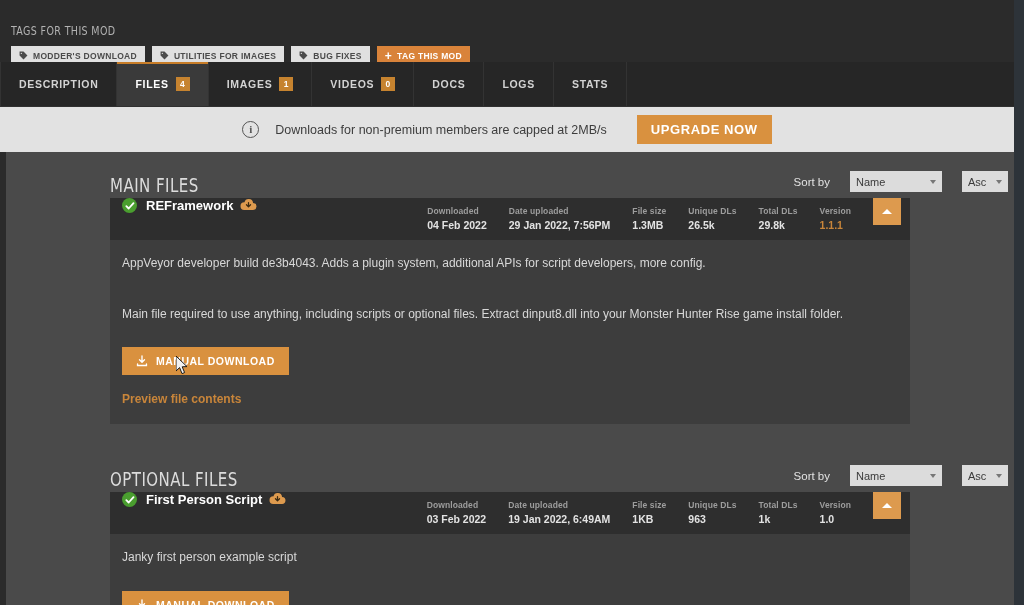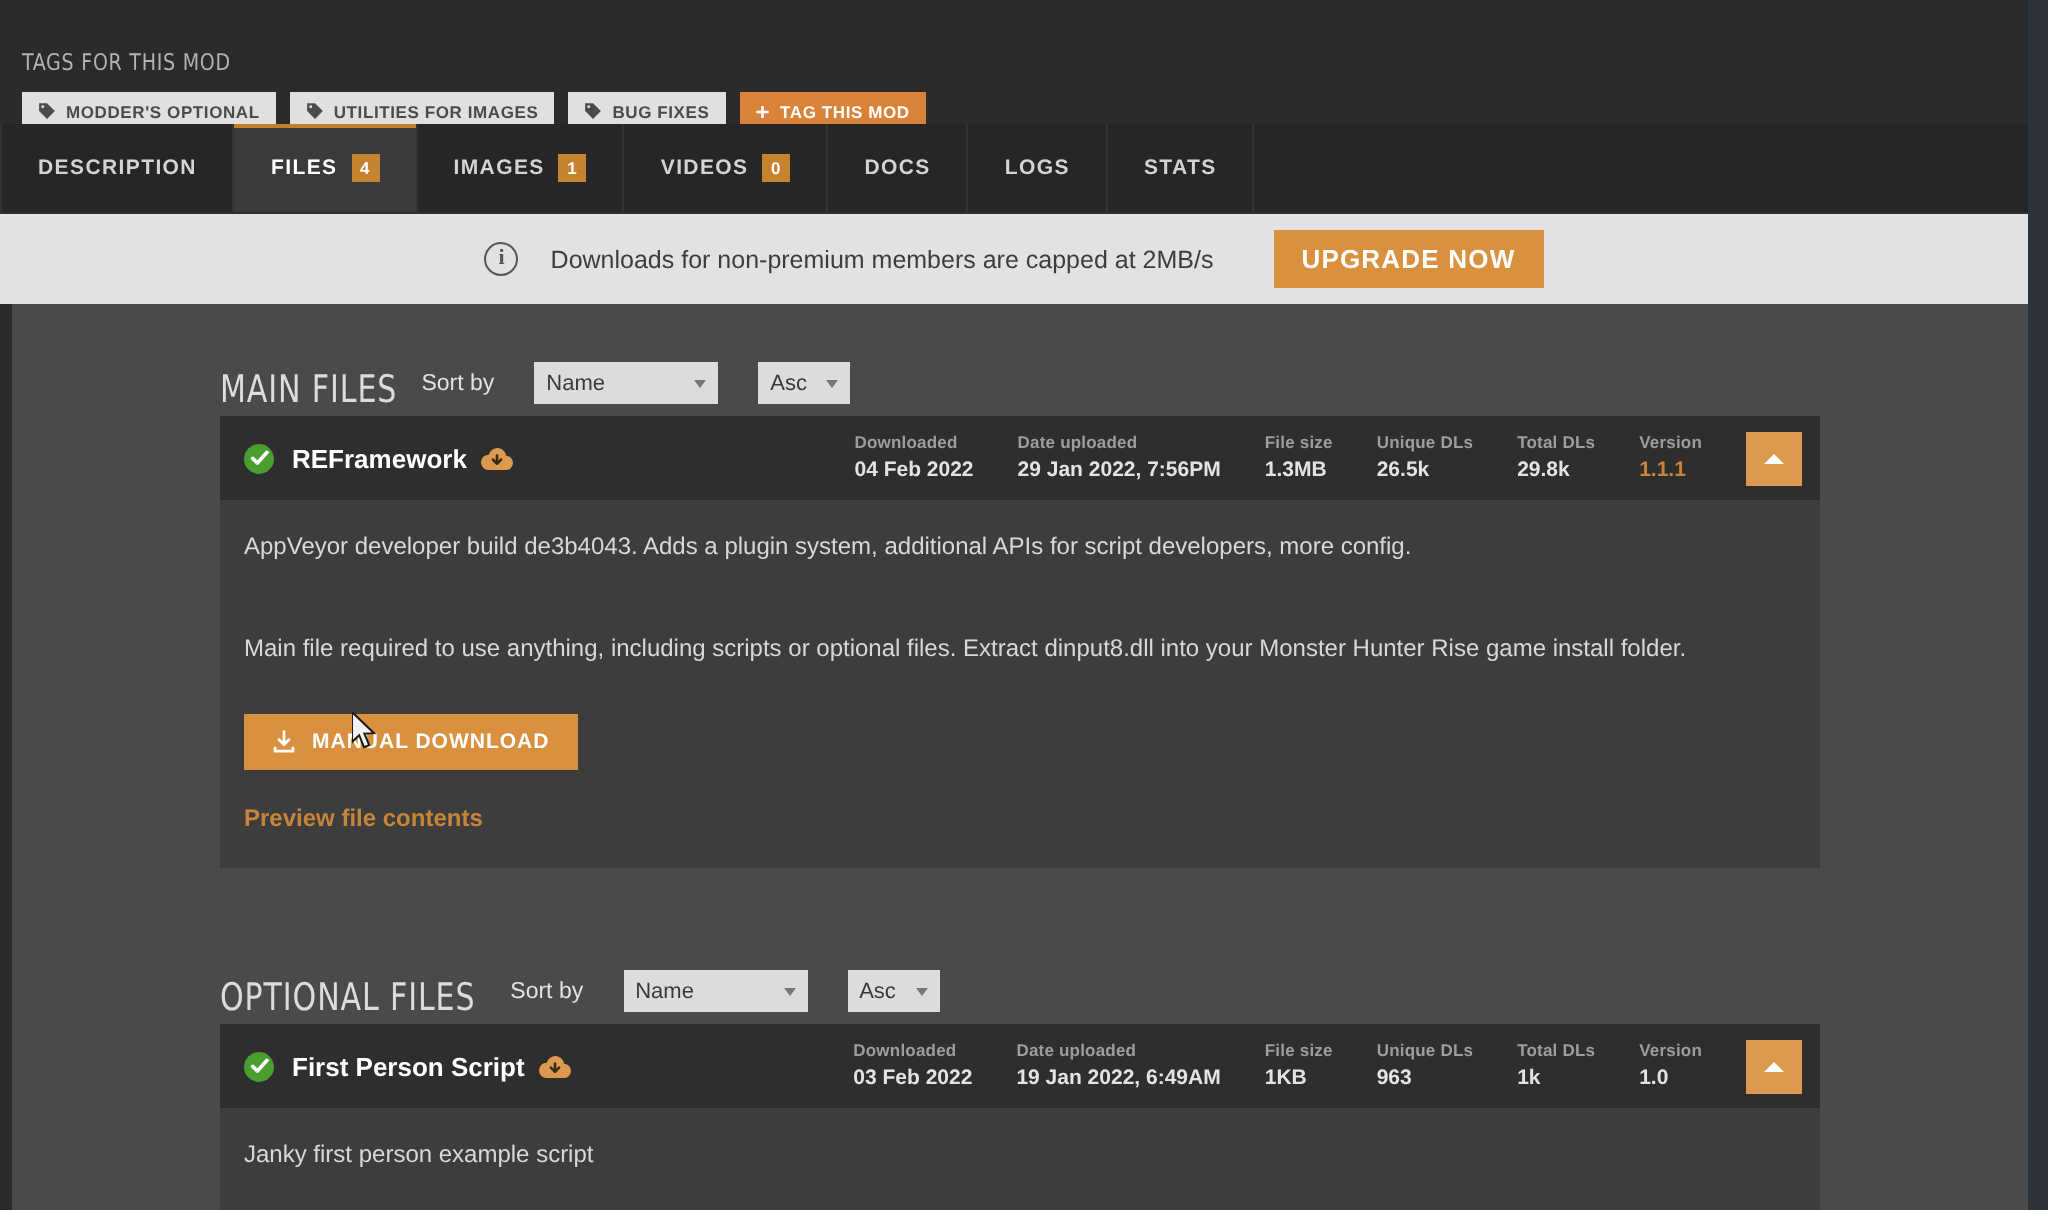--- a/index.html
+++ b/index.html
@@ -132,23 +132,23 @@
   
   .content {
     position: absolute; left: 0; top: 152px;
     width: 1014px; height: 453px;
     background: #4a4a4a;
     border-left: 6px solid #2b2b2b;
     overflow: hidden;
   }
   .section { padding: 0; }
   .section-head {
-    display: flex; align-items: flex-end; justify-content: flex-start;
+    display: flex; align-items: flex-end; justify-content: space-between;
     padding: 0 6px 0 104px;
-    height: 56px;
+    height: 46px;
   }
   .section-title {
     font-family: "DejaVu Sans Condensed", "Liberation Sans", sans-serif;
     font-size: 19px;
     letter-spacing: .5px;
     color: #dcdcdc;
     text-transform: uppercase;
     font-weight: 400;
     transform: scaleX(.88);
     transform-origin: left bottom;
@@ -175,21 +175,21 @@
     margin-left: 6px;
   }
 
   
   .card {
     margin-left: 104px;
     width: 800px;
     background: #3d3d3d;
   }
   .card-head {
-    display: flex; align-items: center;
+    display: flex; 
     background: #2e2e2e;
     height: 42px;
     padding-left: 12px;
     position: relative;
   }
   .check-icon {
     width: 15px; height: 15px;
     border-radius: 50%;
     background: #4a9e2f;
     display: flex; align-items: center; justify-content: center;
@@ -278,21 +278,21 @@
 <div class="page">
 
   <div class="tags-block">
     <div class="tags-title">TAGS FOR THIS MOD</div>
     <div class="tag-row" id="tag-row">
         <div class="tag">
           <svg class="tag-icon" viewBox="0 0 16 16">
             <path d="M1 1h7l7 7-7 7-7-7z" fill="#4b4b4b"></path>
             <circle cx="4.2" cy="4.2" r="1.3" fill="#e0e0e0"></circle>
           </svg>
-          <span>MODDER'S OPTIONAL</span>
+          <span>MODDER'S DOWNLOAD</span>
         </div>
         <div class="tag">
           <svg class="tag-icon" viewBox="0 0 16 16">
             <path d="M1 1h7l7 7-7 7-7-7z" fill="#4b4b4b"></path>
             <circle cx="4.2" cy="4.2" r="1.3" fill="#e0e0e0"></circle>
           </svg>
           <span>UTILITIES FOR IMAGES</span>
         </div>
         <div class="tag">
           <svg class="tag-icon" viewBox="0 0 16 16">

